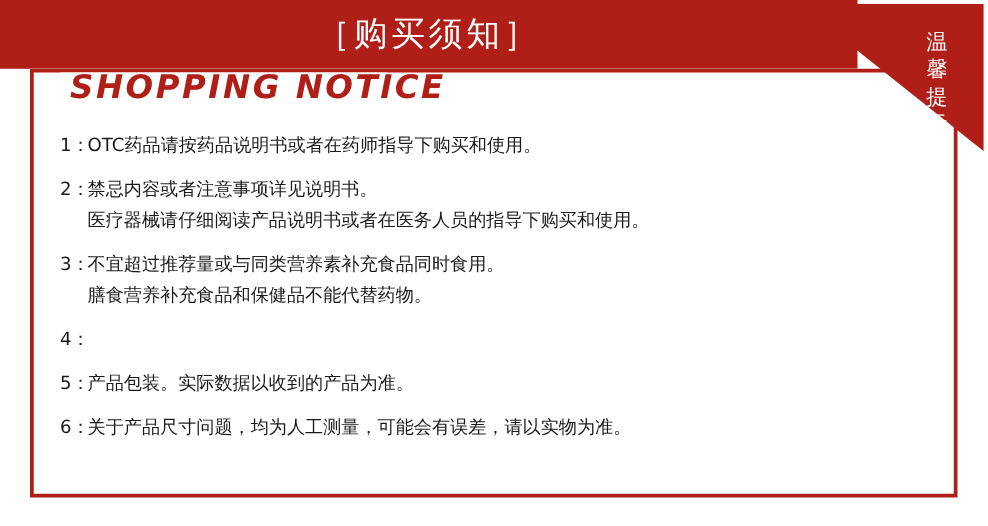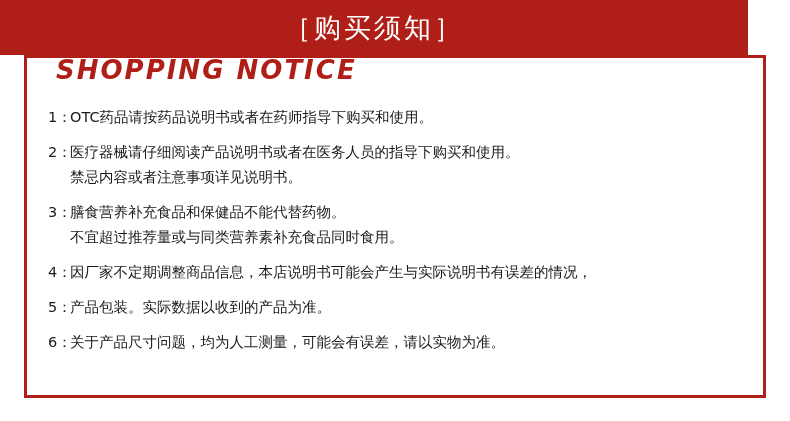--- a/index.html
+++ b/index.html
@@ -16,21 +16,21 @@
     height: 421px;
     overflow: hidden;
     background: #ffffff;
     box-sizing: border-box;
   }
   
   .banner {
     position: absolute;
     left: 0;
     top: 0;
-    width: 748px;
+    width: 686px;
     height: 55px;
     background: #b01f17;
     color: #ffffff;
     display: flex;
     align-items: center;
     justify-content: center;
   }
   .banner-title {
     font-size: 27px;
     letter-spacing: 3px;
@@ -141,49 +141,52 @@
 <body>
 
 <div class="page">
 
   <div class="banner">
     <div class="banner-title">［购买须知］</div>
   </div>
 
   <div class="frame"></div>
 
+  <div class="corner">
+    <div class="corner-tri"></div>
+    <div class="corner-text">温馨提示</div>
+  </div>
 
   <div class="heading-mask"></div>
   <div class="heading">SHOPPING NOTICE</div>
 
   <ul class="notice-list">
     <li class="notice-item">
       <span class="notice-num">1：</span>
       <span class="notice-body">
         <span class="notice-line">OTC药品请按药品说明书或者在药师指导下购买和使用。</span>
       </span>
     </li>
     <li class="notice-item">
       <span class="notice-num">2：</span>
       <span class="notice-body">
+        <span class="notice-line">禁忌内容或者注意事项详见说明书。</span>
         <span class="notice-line">医疗器械请仔细阅读产品说明书或者在医务人员的指导下购买和使用。</span>
-        <span class="notice-line">禁忌内容或者注意事项详见说明书。</span>
       </span>
     </li>
     <li class="notice-item">
       <span class="notice-num">3：</span>
       <span class="notice-body">
+        <span class="notice-line">不宜超过推荐量或与同类营养素补充食品同时食用。</span>
         <span class="notice-line">膳食营养补充食品和保健品不能代替药物。</span>
-        <span class="notice-line">不宜超过推荐量或与同类营养素补充食品同时食用。</span>
       </span>
     </li>
     <li class="notice-item">
       <span class="notice-num">4：</span>
       <span class="notice-body">
-        <span class="notice-line">因厂家不定期调整商品信息，本店说明书可能会产生与实际说明书有误差的情况，</span>
       </span>
     </li>
     <li class="notice-item">
       <span class="notice-num">5：</span>
       <span class="notice-body">
         <span class="notice-line">产品包装。实际数据以收到的产品为准。</span>
       </span>
     </li>
     <li class="notice-item">
       <span class="notice-num">6：</span>

